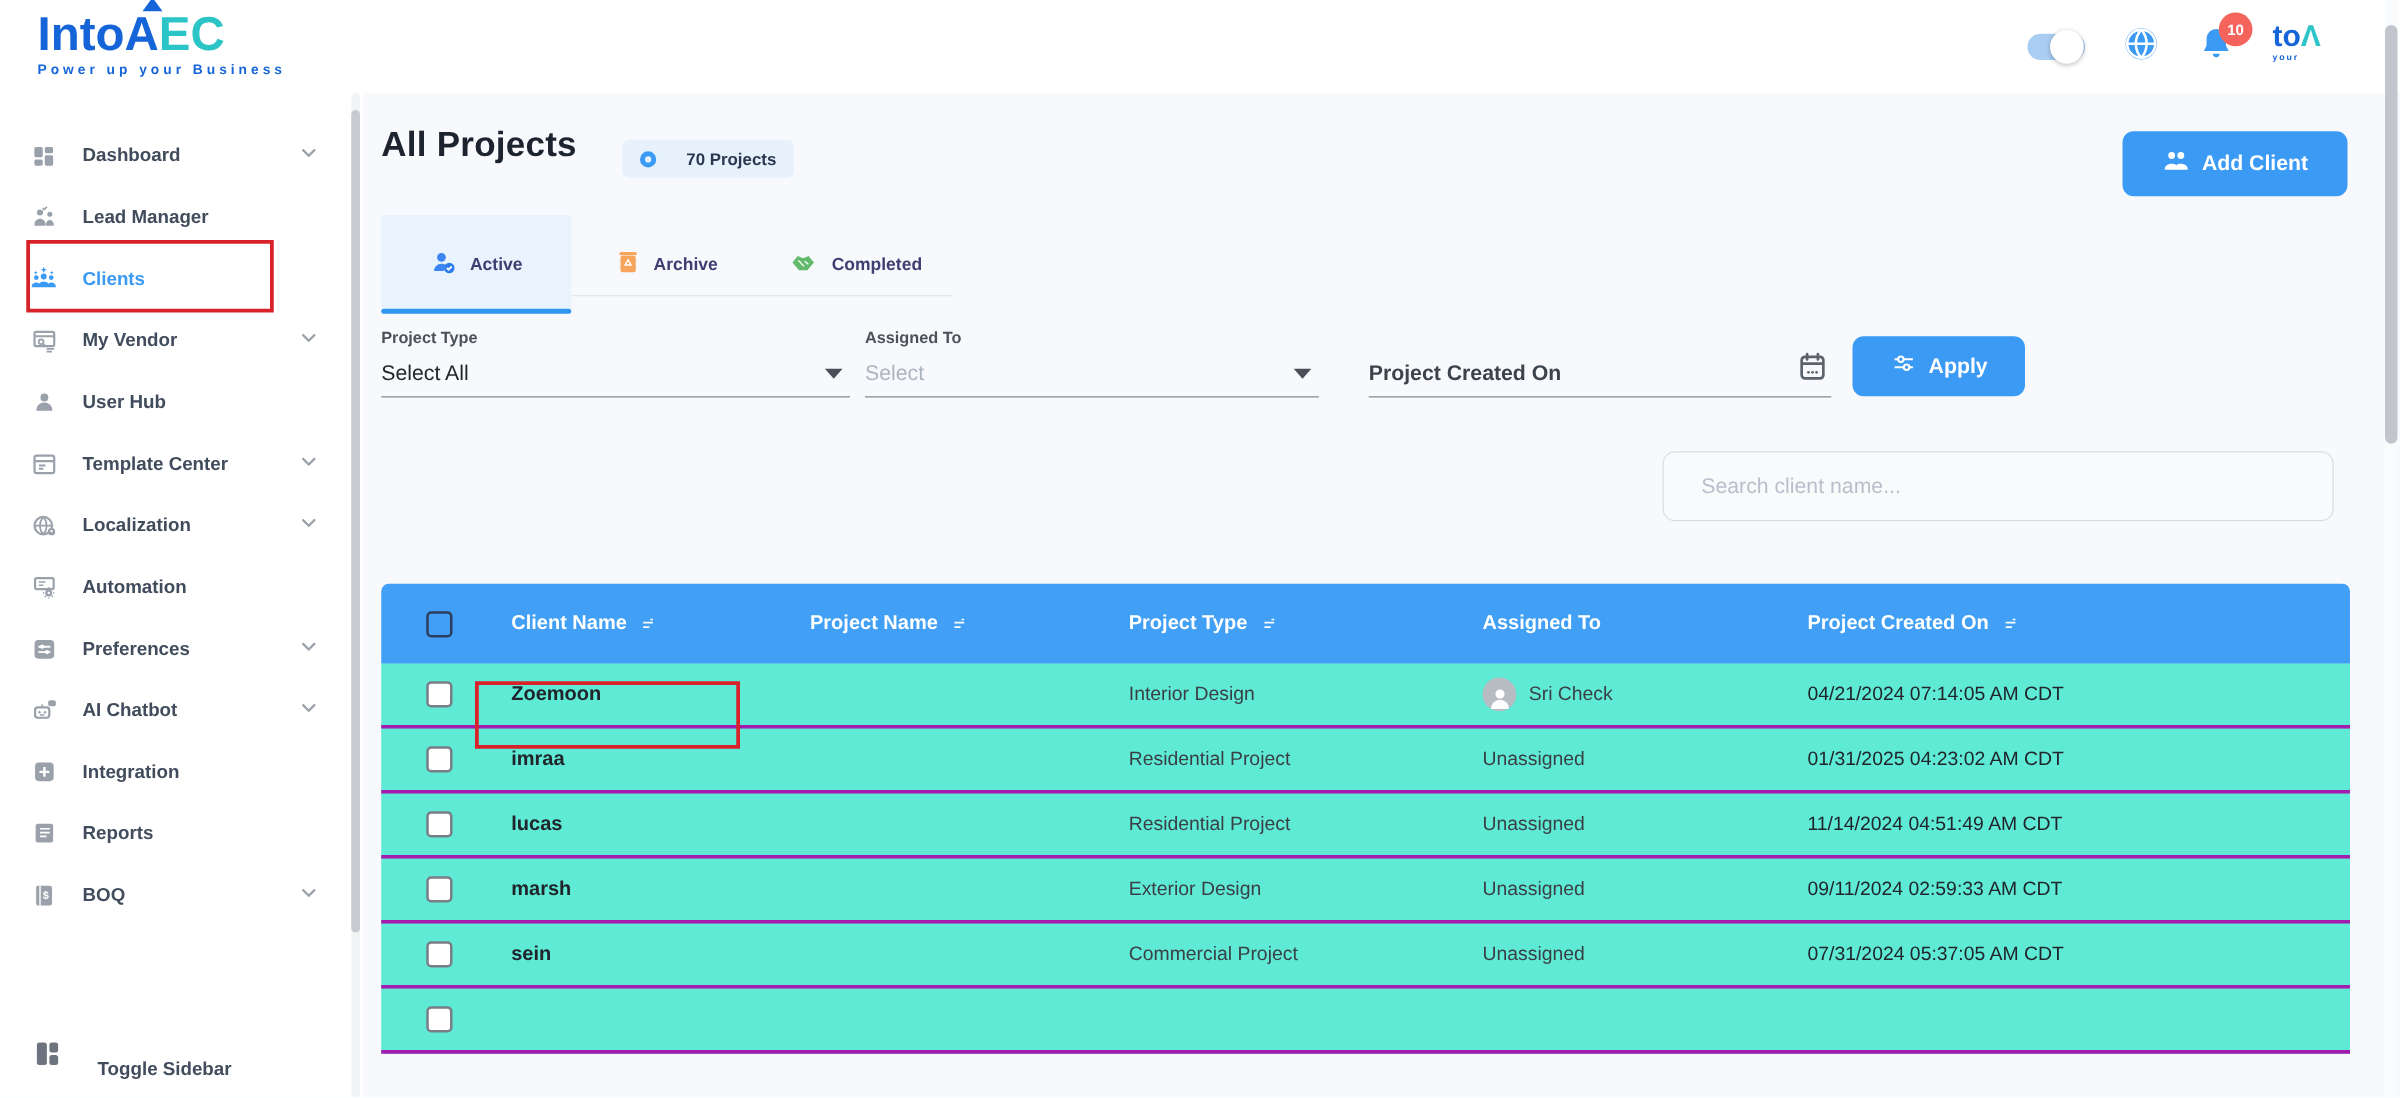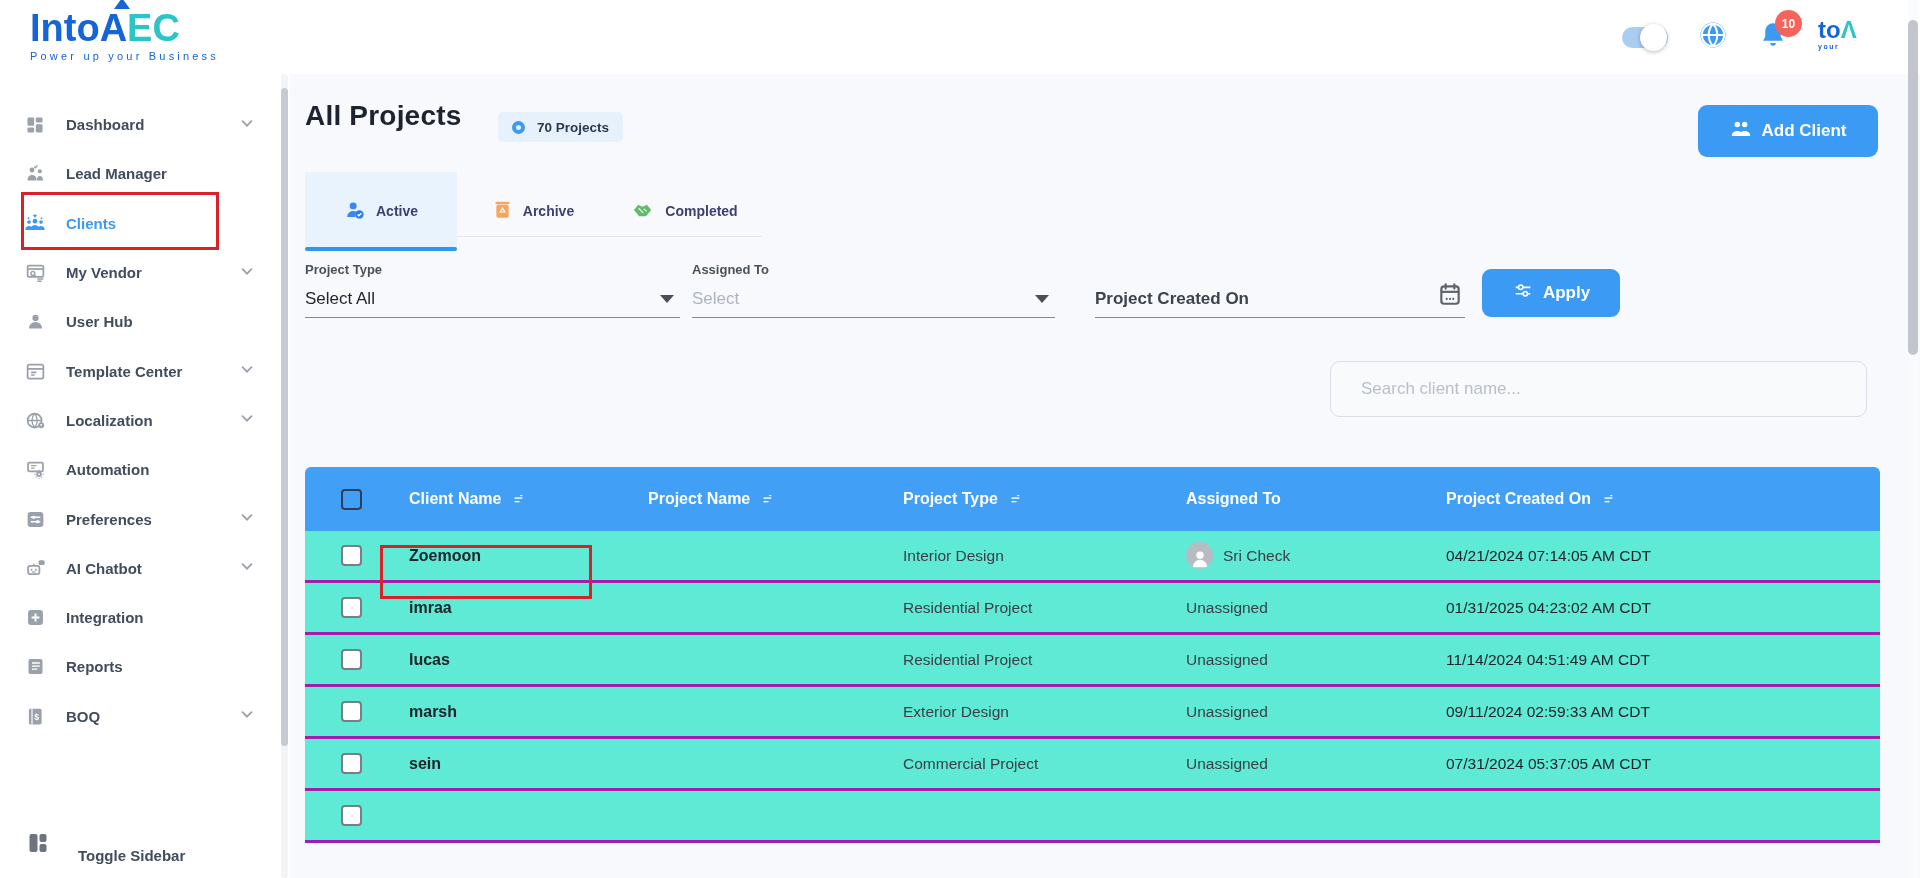--- a/index.html
+++ b/index.html
@@ -9,21 +9,21 @@
 
   
   .topbar { position:absolute; left:0; top:0; width:1920px; height:74px; background:#fff; z-index:5; }
   .logo { position:absolute; left:30px; top:8px; cursor:pointer; }
   .logo-line { font-size:38px; font-weight:800; letter-spacing:0; line-height:40px; }
   .logo-into { color:#1565d8; }
   .logo-a { color:#1565d8; position:relative; }
   .logo-roof { position:absolute; left:14px; top:-9px; width:0; height:0;
     border-left:8px solid transparent; border-right:8px solid transparent; border-bottom:11px solid #1565d8; }
   .logo-ec { color:#2cc5c7; }
-  .logo-tagline { color:#1565d8; font-size:11px; font-weight:400; letter-spacing:3.2px; margin-top:2px; }
+  .logo-tagline { color:#1565d8; font-size:11px; font-weight:700; letter-spacing:3.2px; margin-top:2px; }
 
   .topbar-right { position:absolute; right:48px; top:0; height:74px; display:flex; align-items:center; gap:30px; }
   .theme-toggle { width:46px; height:21px; border-radius:11px; background:#a9cdf3; position:relative; cursor:pointer; }
   .theme-knob { position:absolute; left:18px; top:-3px; width:27px; height:27px; border-radius:50%;
     background:#fff; box-shadow:0 1px 4px rgba(0,0,0,.28); }
   .icon-btn { width:30px; height:30px; display:flex; align-items:center; justify-content:center; cursor:pointer; position:relative; }
   .badge { position:absolute; top:-12px; right:-14px; min-width:27px; height:27px; border-radius:50%;
     background:#f4645c; color:#fff; font-size:12px; font-weight:700; display:flex; align-items:center; justify-content:center; }
   .mini-logo { width:54px; height:40px; overflow:hidden; position:relative; cursor:pointer; }
   .mini-logo .row { font-size:24px; font-weight:800; color:#1565d8; line-height:26px; }
@@ -43,21 +43,21 @@
   .side-toggle .ic { width:24px; height:24px; color:#6d7480; }
   .side-toggle .lbl { margin-left:28px; font-size:15px; font-weight:600; color:#414c5c;margin-top:24px; }
   .side-scroll-track { position:absolute; right:2px; top:0; width:7px; height:804px; background:#f3f4f6; border-radius:4px; }
   .side-scroll-thumb { position:absolute; right:2px; top:14px; width:7px; height:658px; background:#c7cad0; border-radius:4px; cursor:grab; }
 
   
   .main { position:absolute; left:290px; top:74px; width:1630px; height:804px; background:#f7f9fc; overflow:hidden; }
 
   .page-title { position:absolute; left:15px; top:26px; font-size:28px; font-weight:700; color:#1d2430; letter-spacing:.2px; }
   .count-badge { position:absolute; left:208px; top:38px; height:30px; padding:0 14px; background:#e7f1fc; border-radius:5px;
-    display:flex; align-items:center; gap:12px; font-size:13.5px; font-weight:600; color:#2b3850; }
+    display:flex; align-items:center; gap:24px; font-size:13.5px; font-weight:600; color:#2b3850; }
   .ring { width:13px; height:13px; border:4px solid #3b9af3; border-radius:50%; }
   .add-client { position:absolute; left:1408px; top:31px; width:180px; height:52px; background:#3b9af3; border:none;
     border-radius:9px; color:#fff; font-size:17px; font-weight:700; display:flex; align-items:center; justify-content:center;
     gap:10px; cursor:pointer; font-family:inherit; }
 
   .tabs { position:absolute; left:15px; top:98px; height:65px; display:flex; border-bottom:1px solid #e3e6eb; width:457px; }
   .tab { width:152px; height:78px; display:flex; align-items:center; justify-content:center; gap:10px;
     font-size:14px; font-weight:600; color:#3e3e72; cursor:pointer; position:relative; }
   .tab.active { background:#e8f3fd; }
   .tab.active::after { content:""; position:absolute; left:0; bottom:-1px; width:100%; height:4px; background:#2f97f0; border-radius:2px; }

